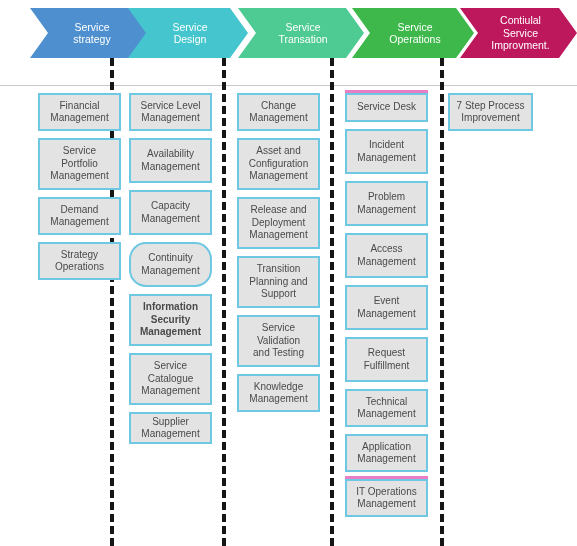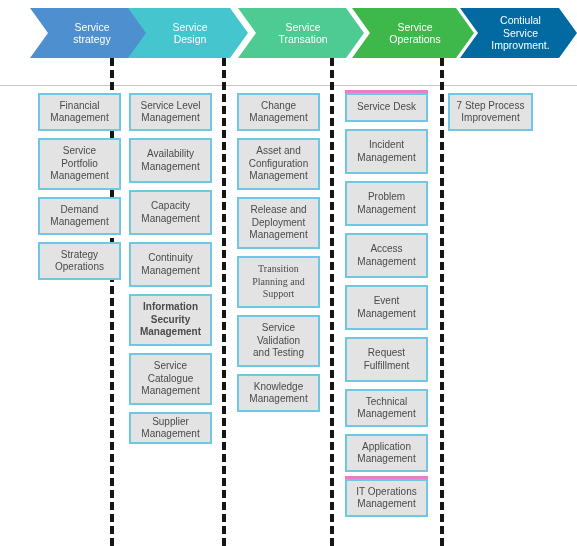--- a/index.html
+++ b/index.html
@@ -107,21 +107,21 @@
 Design</span>
       </div>
       <div class="chevron" style="left: 238px; width: 126px; background: rgb(78, 202, 147);">
         <span>Service
 Transation</span>
       </div>
       <div class="chevron" style="left: 352px; width: 122px; background: rgb(62, 184, 74);">
         <span>Service
 Operations</span>
       </div>
-      <div class="chevron" style="left: 460px; width: 117px; background: #0369a1;">
+      <div class="chevron" style="left: 460px; width: 117px; background: #be185d;">
         <span>Contiulal
 Service
 Improvment.</span>
       </div>
     </div>
 
   <div class="hrule" id="hrule" style="top: 85px;"></div>
 
   <div id="dash-layer">
       <div class="vdash" style="left: 110px; top: 58px; height: 488px;"></div>
@@ -156,21 +156,21 @@
 Management</span>
         </div>
         <div class="pbox" style="height: 45px;">
           <span>Availability
 Management</span>
         </div>
         <div class="pbox" style="height: 45px;">
           <span>Capacity
 Management</span>
         </div>
-        <div class="pbox" style="height: 45px;">
+        <div class="pbox" style="height: 45px; border-radius: 17px;">
           <span>Continuity
 Management</span>
         </div>
         <div class="pbox" style="height: 52px; font-weight: bold;">
           <span>Information
 Security
 Management</span>
         </div>
         <div class="pbox" style="height: 52px;">
           <span>Service
@@ -190,21 +190,21 @@
         <div class="pbox" style="height: 52px;">
           <span>Asset and
 Configuration
 Management</span>
         </div>
         <div class="pbox" style="height: 52px;">
           <span>Release and
 Deployment
 Management</span>
         </div>
-        <div class="pbox" style="height: 52px; font-family: Liberation Serif, serif;">
+        <div class="pbox" style="height: 52px;">
           <span>Transition
 Planning and
 Support</span>
         </div>
         <div class="pbox" style="height: 52px;">
           <span>Service
 Validation
 and Testing</span>
         </div>
         <div class="pbox" style="height: 38px;">

